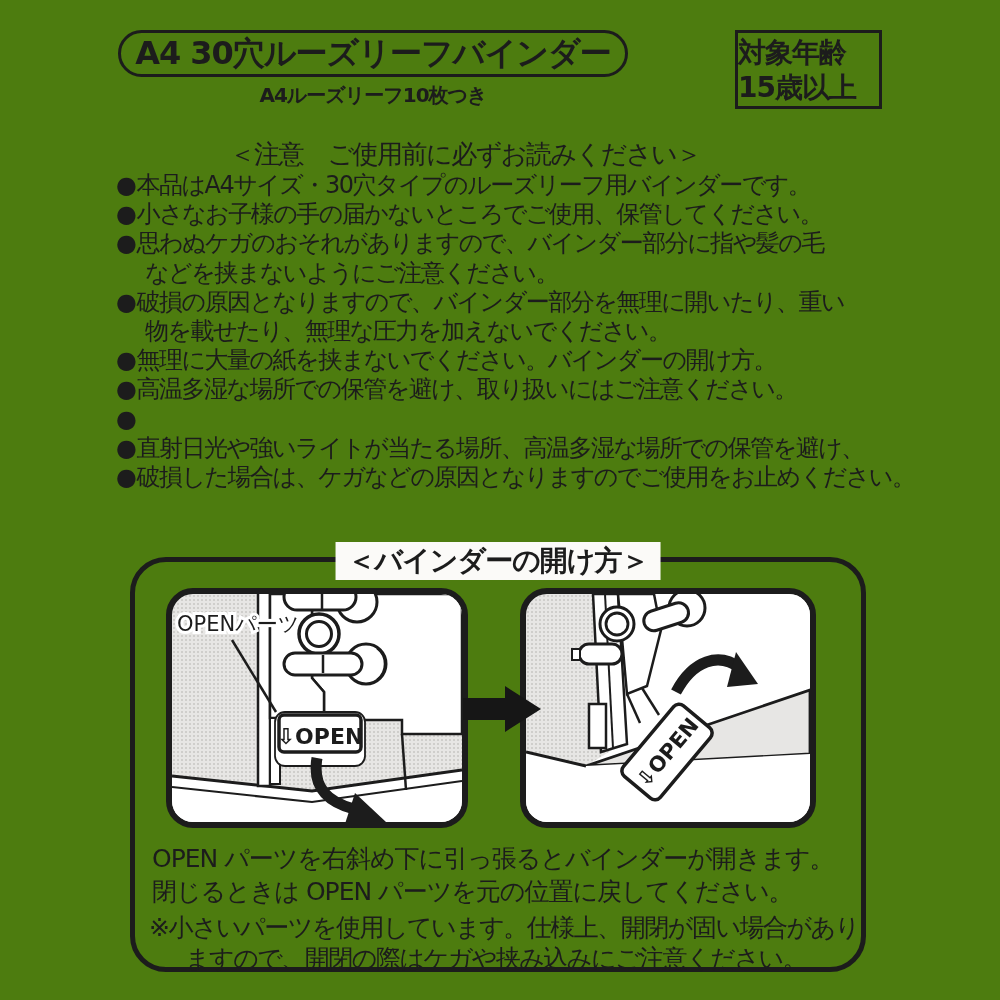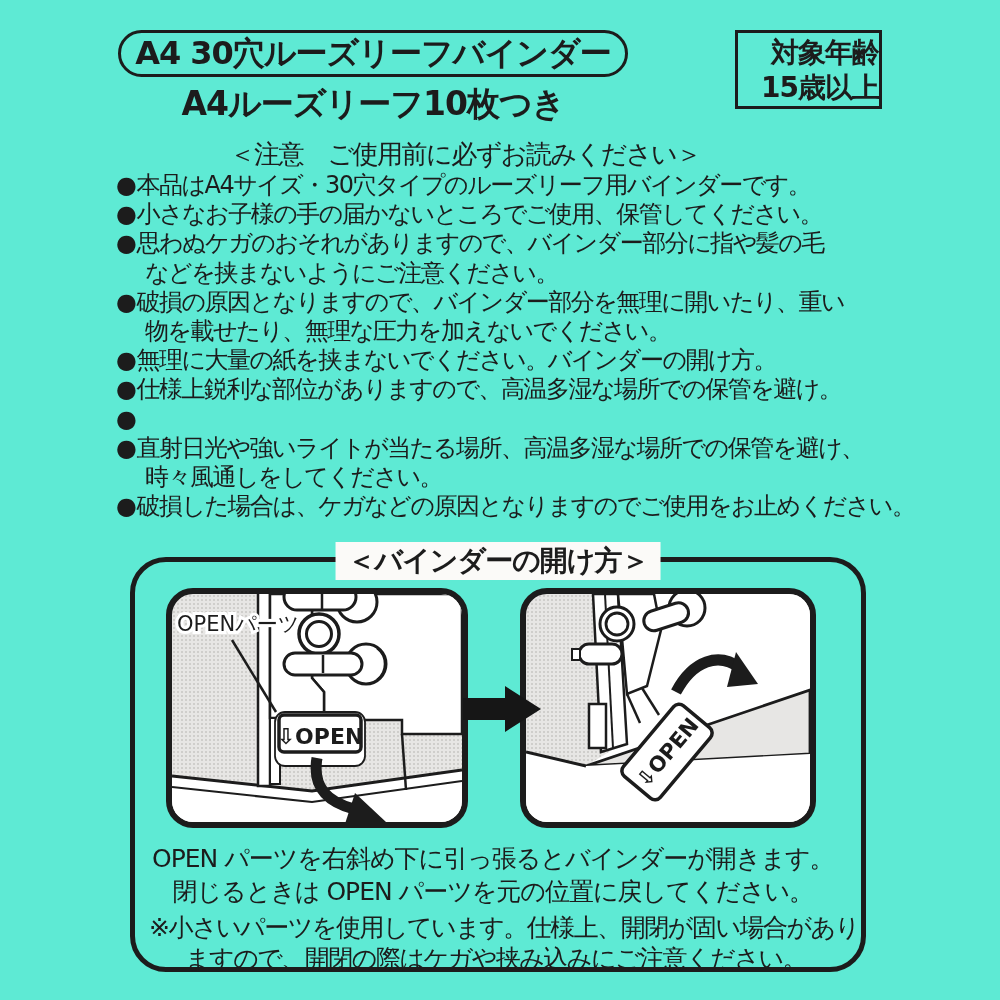--- a/index.html
+++ b/index.html
@@ -4,38 +4,38 @@
 <style>
   html,body{margin:0;padding:0;}
   body{
     width:1000px;height:1000px;
     background:#f6f5f3;
     font-family:"DejaVu Sans","Liberation Sans",sans-serif;
     color:#1c1c1c;
     position:relative;
     overflow:hidden;
   }
-  .page{position:absolute;inset:0;background:#5eead4;text-decoration:underline;}
+  .page{position:absolute;inset:0;background:#4d7c0f;text-decoration:underline;}
 
   
   .title-pill{
     position:absolute;left:118px;top:30px;width:510px;height:47px;
     border:3.5px solid #1c1c1c;border-radius:27px;
     display:flex;align-items:center;justify-content:center;
     font-size:32px;font-weight:600;letter-spacing:-1px;white-space:nowrap;
     box-sizing:border-box;
   }
   .subtitle{
     position:absolute;left:118px;top:82px;width:510px;
-    text-align:center;font-size:33px;font-weight:600;letter-spacing:-1px;white-space:nowrap;
+    text-align:center;font-size:20px;font-weight:600;letter-spacing:-1px;white-space:nowrap;
   }
   .age-box{
     position:absolute;left:735px;top:30px;width:147px;height:79px;
     border:3px solid #1c1c1c;box-sizing:border-box;
-    display:flex;flex-direction:column;align-items:flex-end;justify-content:center;
+    display:flex;flex-direction:column;align-items:flex-start;justify-content:center;
     font-size:28px;font-weight:600;letter-spacing:-1px;line-height:35px;
   }
 
   
   .notice-header{
     position:absolute;left:0;top:137px;width:1000px;
     text-align:center;transform:translateX(-35px);
     font-size:26px;font-weight:500;letter-spacing:-1.5px;white-space:nowrap;
   }
   .notice-list{
@@ -67,21 +67,21 @@
   }
   .panel-left{left:31px;width:302px;}
   .panel-right{left:385px;width:296px;}
   .panel svg{position:absolute;inset:0;display:block;}
   svg text{font-family:"DejaVu Sans","Liberation Sans",sans-serif;}
 
   .step-arrow{position:absolute;left:327px;top:123px;width:82px;height:48px;}
 
   .instructions{
     position:absolute;left:17px;top:281px;
-    font-size:25px;font-weight:500;letter-spacing:-1px;line-height:32.5px;white-space:nowrap;text-align:center;
+    font-size:25px;font-weight:500;letter-spacing:-1px;line-height:32.5px;white-space:nowrap;
   }
   .note{
     position:absolute;left:14px;top:351px;
     font-size:25px;font-weight:500;letter-spacing:-1.5px;line-height:30.5px;white-space:nowrap;
   }
   .note-l2{padding-left:36px;}
 </style>
 </head>
 <body>
 
@@ -127,34 +127,33 @@
     </div>
     <div class="n-item">
       <div class="n-l1">
           <span class="n-bullet">●</span>
           <span>無理に大量の紙を挟まないでください。バインダーの開け方。</span>
         </div>
     </div>
     <div class="n-item">
       <div class="n-l1">
           <span class="n-bullet">●</span>
-          <span>仕様上鋭利な部位がありますので、高温多湿な場所での保管を避け。</span>
+          <span>高温多湿な場所での保管を避け、取り扱いにはご注意ください。</span>
         </div>
     </div>
     <div class="n-item">
       <div class="n-l1">
           <span class="n-bullet">●</span>
         </div>
     </div>
     <div class="n-item">
       <div class="n-l1">
           <span class="n-bullet">●</span>
           <span>直射日光や強いライトが当たる場所、高温多湿な場所での保管を避け、</span>
         </div>
-      <div class="n-l2">時々風通しをしてください。</div>
     </div>
     <div class="n-item">
       <div class="n-l1">
           <span class="n-bullet">●</span>
           <span>破損した場合は、ケガなどの原因となりますのでご使用をお止めください。</span>
         </div>
     </div>
   </div>
 
   <div class="open-box">

